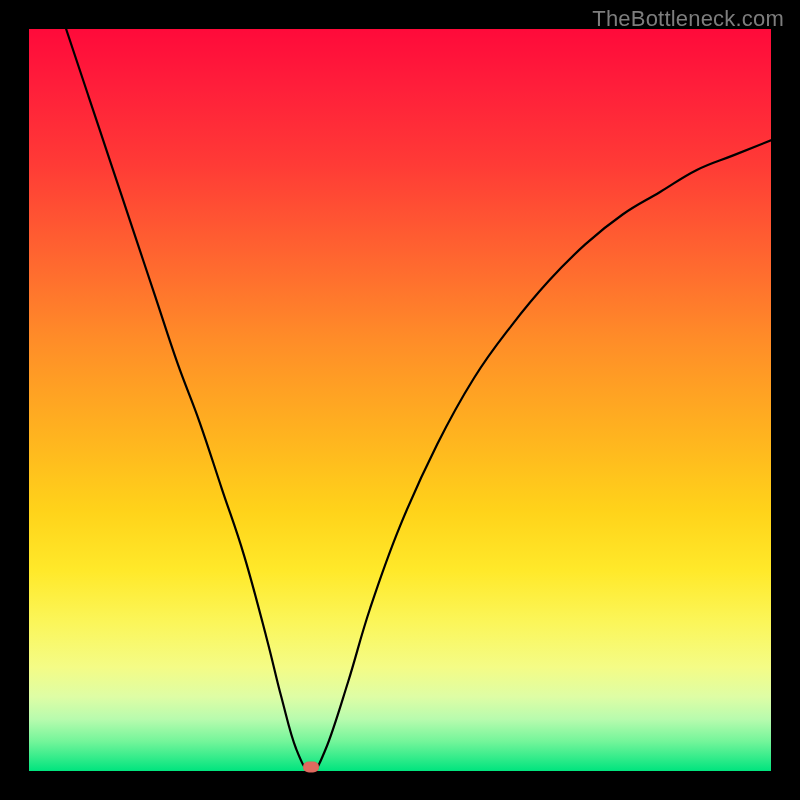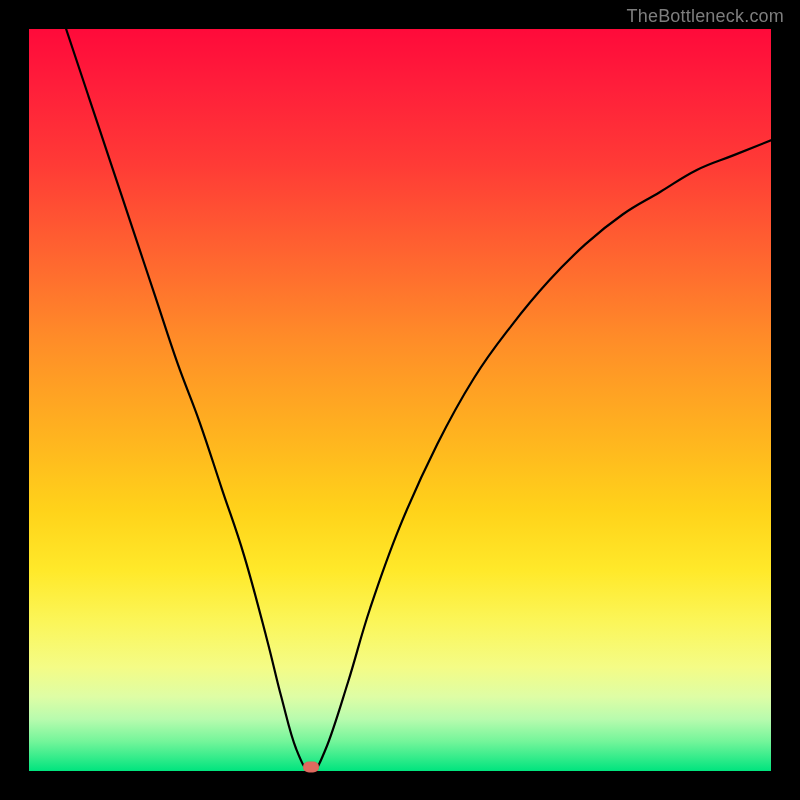--- a/index.html
+++ b/index.html
@@ -56,21 +56,21 @@
     border-radius: 6px / 5px;
     background: #e06a5f;
     transform: translate(-50%, -50%);
     box-shadow: 0 0 0 0.5px rgba(0,0,0,0.08) inset;
   }
   .watermark {
     position: absolute;
     top: 6px;
     right: 16px;
     color: #7d7d7d;
-    font-size: 18px;
+    font-size: 22px;
     font-weight: 400;
     letter-spacing: 0.2px;
     user-select: none;
   }
 </style>
 </head>
 <body>
 
 <div class="frame">
   <div class="plot">

